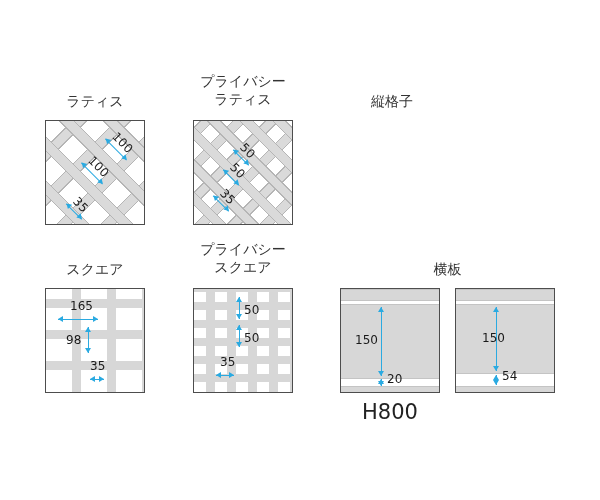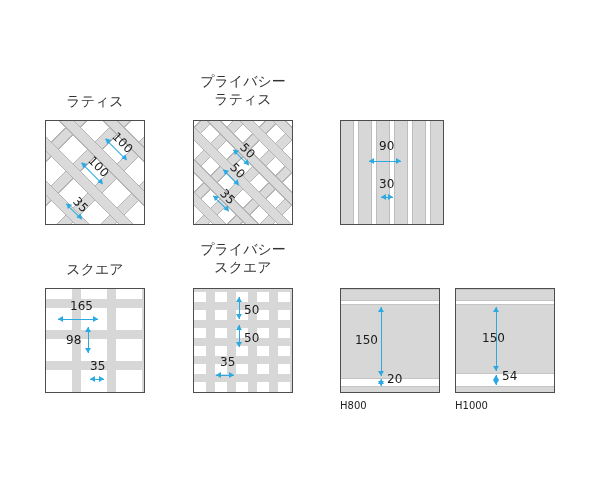--- a/index.html
+++ b/index.html
@@ -48,21 +48,21 @@
     border-top:3px solid rgba(0,0,0,0);border-bottom:3px solid rgba(0,0,0,0)}
   .arr-h::before{left:0;border-right:5px solid #2aaae1}
   .arr-h::after{right:0;border-left:5px solid #2aaae1}
 
   .arr-v{position:absolute;width:1px;background:#2aaae1}
   .arr-v::before,.arr-v::after{content:"";position:absolute;left:-3px;width:0;height:0;
     border-left:3px solid rgba(0,0,0,0);border-right:3px solid rgba(0,0,0,0)}
   .arr-v::before{top:0;border-bottom:5px solid #2aaae1}
   .arr-v::after{bottom:0;border-top:5px solid #2aaae1}
 
-  .variant-label{position:absolute;font-size:10px;color:#222;}
+  .variant-label{position:absolute;font-size:21px;color:#222;text-align:center}
 </style>
 </head>
 <body>
 
 <div class="canvas">
 
   <div class="title" style="left:45px;top:92px;width:100px">ラティス</div>
   <div class="sq p-lattice" style="left:45px;top:120px">
     <div class="dimrot" style="left:60px;top:14px;width:34px;transform:rotate(45deg)">
       <span class="dim-num">100</span>
@@ -90,26 +90,21 @@
     <div class="dimrot" style="left:32px;top:42px;width:24px;transform:rotate(45deg)">
       <span class="dim-num">50</span>
       <span class="arr-h" style="left:1px;right:1px;bottom:-3px"></span>
     </div>
     <div class="dimrot" style="left:22px;top:68px;width:24px;transform:rotate(45deg)">
       <span class="dim-num">35</span>
       <span class="arr-h" style="left:1px;right:1px;bottom:-3px"></span>
     </div>
   </div>
 
-  <div class="sq p-vgrid" style="left:340px;top:120px;width:104px">
-    <span class="dim" style="left:38px;top:18px">90</span>
-    <span class="arr-h" style="left:28px;top:40px;width:32px"></span>
-    <span class="dim" style="left:38px;top:56px">30</span>
-    <span class="arr-h" style="left:40px;top:76px;width:12px"></span>
-  </div>
+  <div class="title" style="left:340px;top:92px;width:104px">縦格子</div>
 
   <div class="title" style="left:45px;top:260px;width:100px">スクエア</div>
   <div class="sq p-square" style="left:45px;top:288px">
     <span class="dim" style="left:24px;top:10px">165</span>
     <span class="arr-h" style="left:12px;top:30px;width:40px"></span>
     <span class="dim" style="left:20px;top:44px">98</span>
     <span class="arr-v" style="left:42px;top:38px;height:26px"></span>
     <span class="dim" style="left:44px;top:70px">35</span>
     <span class="arr-h" style="left:44px;top:90px;width:14px"></span>
   </div>
@@ -120,20 +115,21 @@
   </div>
   <div class="sq p-psquare" style="left:193px;top:288px">
     <span class="dim" style="left:50px;top:14px">50</span>
     <span class="arr-v" style="left:45px;top:8px;height:22px"></span>
     <span class="dim" style="left:50px;top:42px">50</span>
     <span class="arr-v" style="left:45px;top:36px;height:22px"></span>
     <span class="dim" style="left:26px;top:66px">35</span>
     <span class="arr-h" style="left:22px;top:86px;width:18px"></span>
   </div>
 
+  <div class="title" style="left:340px;top:260px;width:215px">横板</div>
 
   <div class="board" style="left:340px;top:288px">
     <div class="strip" style="top:0;height:12px"></div>
     <div class="strip" style="top:15px;height:75px"></div>
     <div class="strip" style="top:97px;height:8px"></div>
     <span class="arr-v" style="left:40px;top:18px;height:69px"></span>
     <span class="dim" style="left:14px;top:44px">150</span>
     <span class="arr-v" style="left:40px;top:90px;height:7px"></span>
     <span class="dim" style="left:46px;top:83px">20</span>
   </div>
@@ -141,15 +137,14 @@
 
   <div class="board" style="left:455px;top:288px">
     <div class="strip" style="top:0;height:12px"></div>
     <div class="strip" style="top:15px;height:70px"></div>
     <div class="strip" style="top:97px;height:8px"></div>
     <span class="arr-v" style="left:40px;top:18px;height:64px"></span>
     <span class="dim" style="left:26px;top:42px">150</span>
     <span class="arr-v" style="left:40px;top:86px;height:10px"></span>
     <span class="dim" style="left:46px;top:80px">54</span>
   </div>
-  <div class="variant-label" style="left:455px;top:400px;width:100px">H1000</div>
 
 </div>
 
 </body></html>

